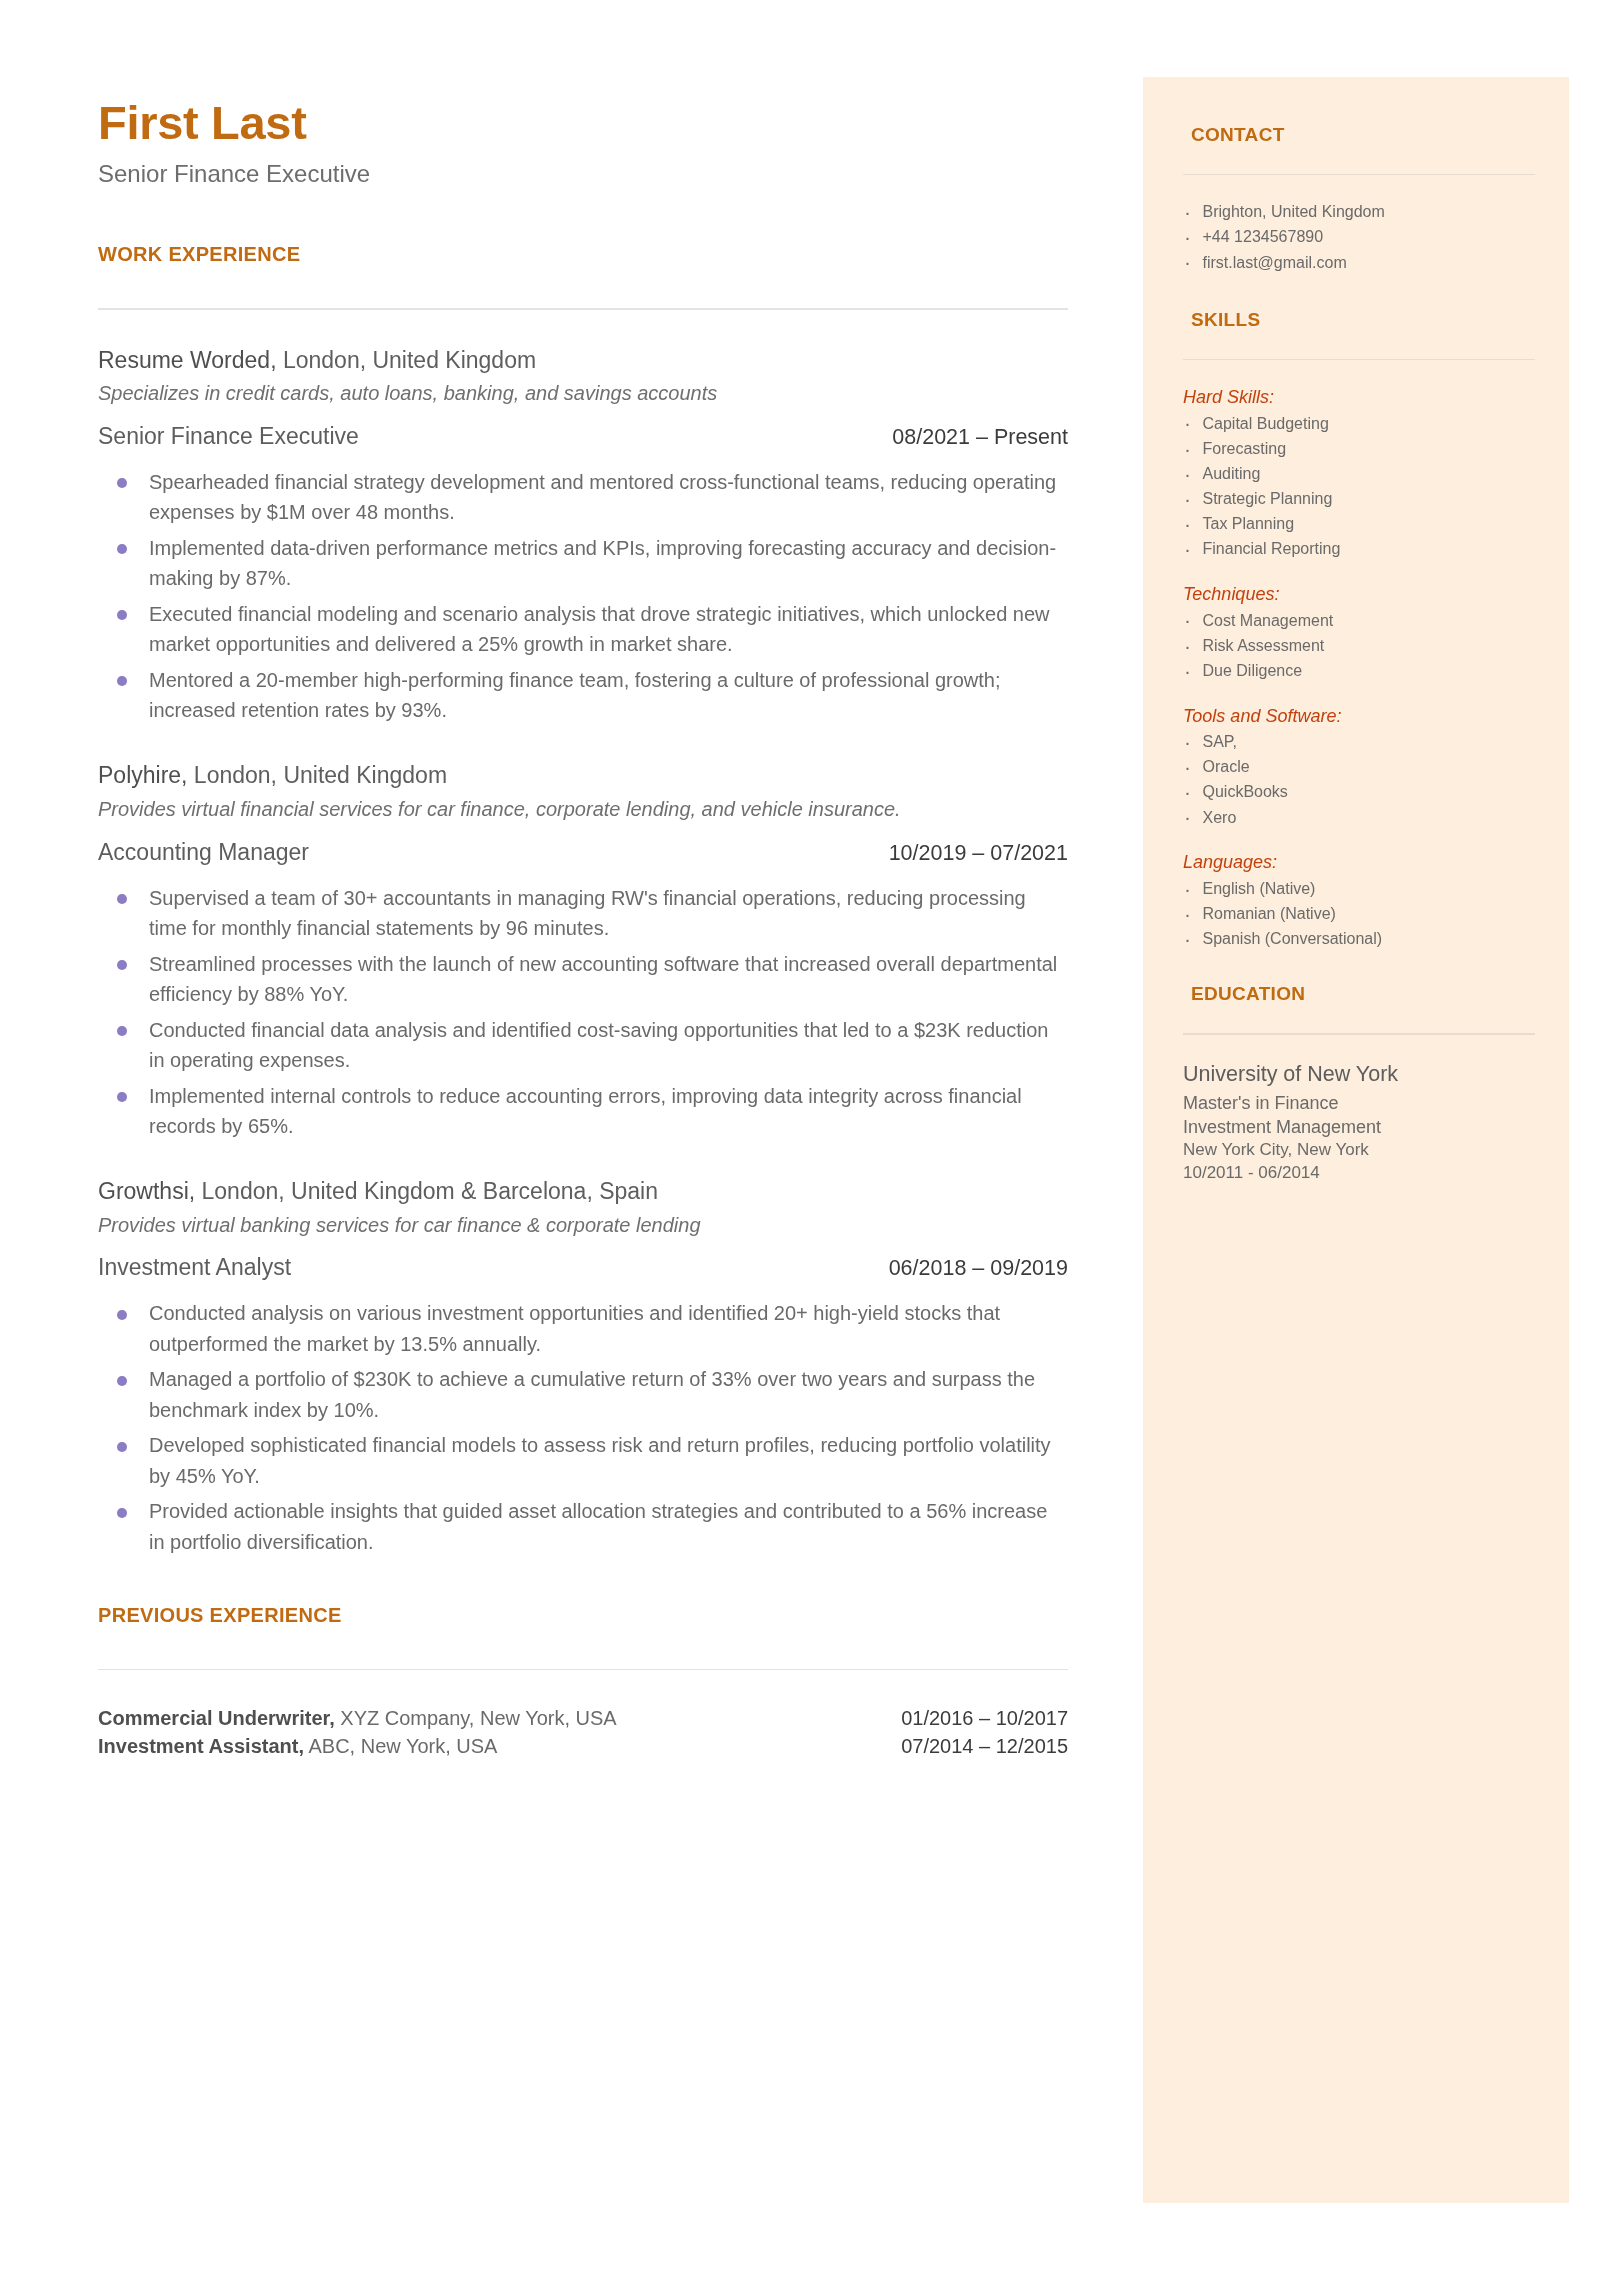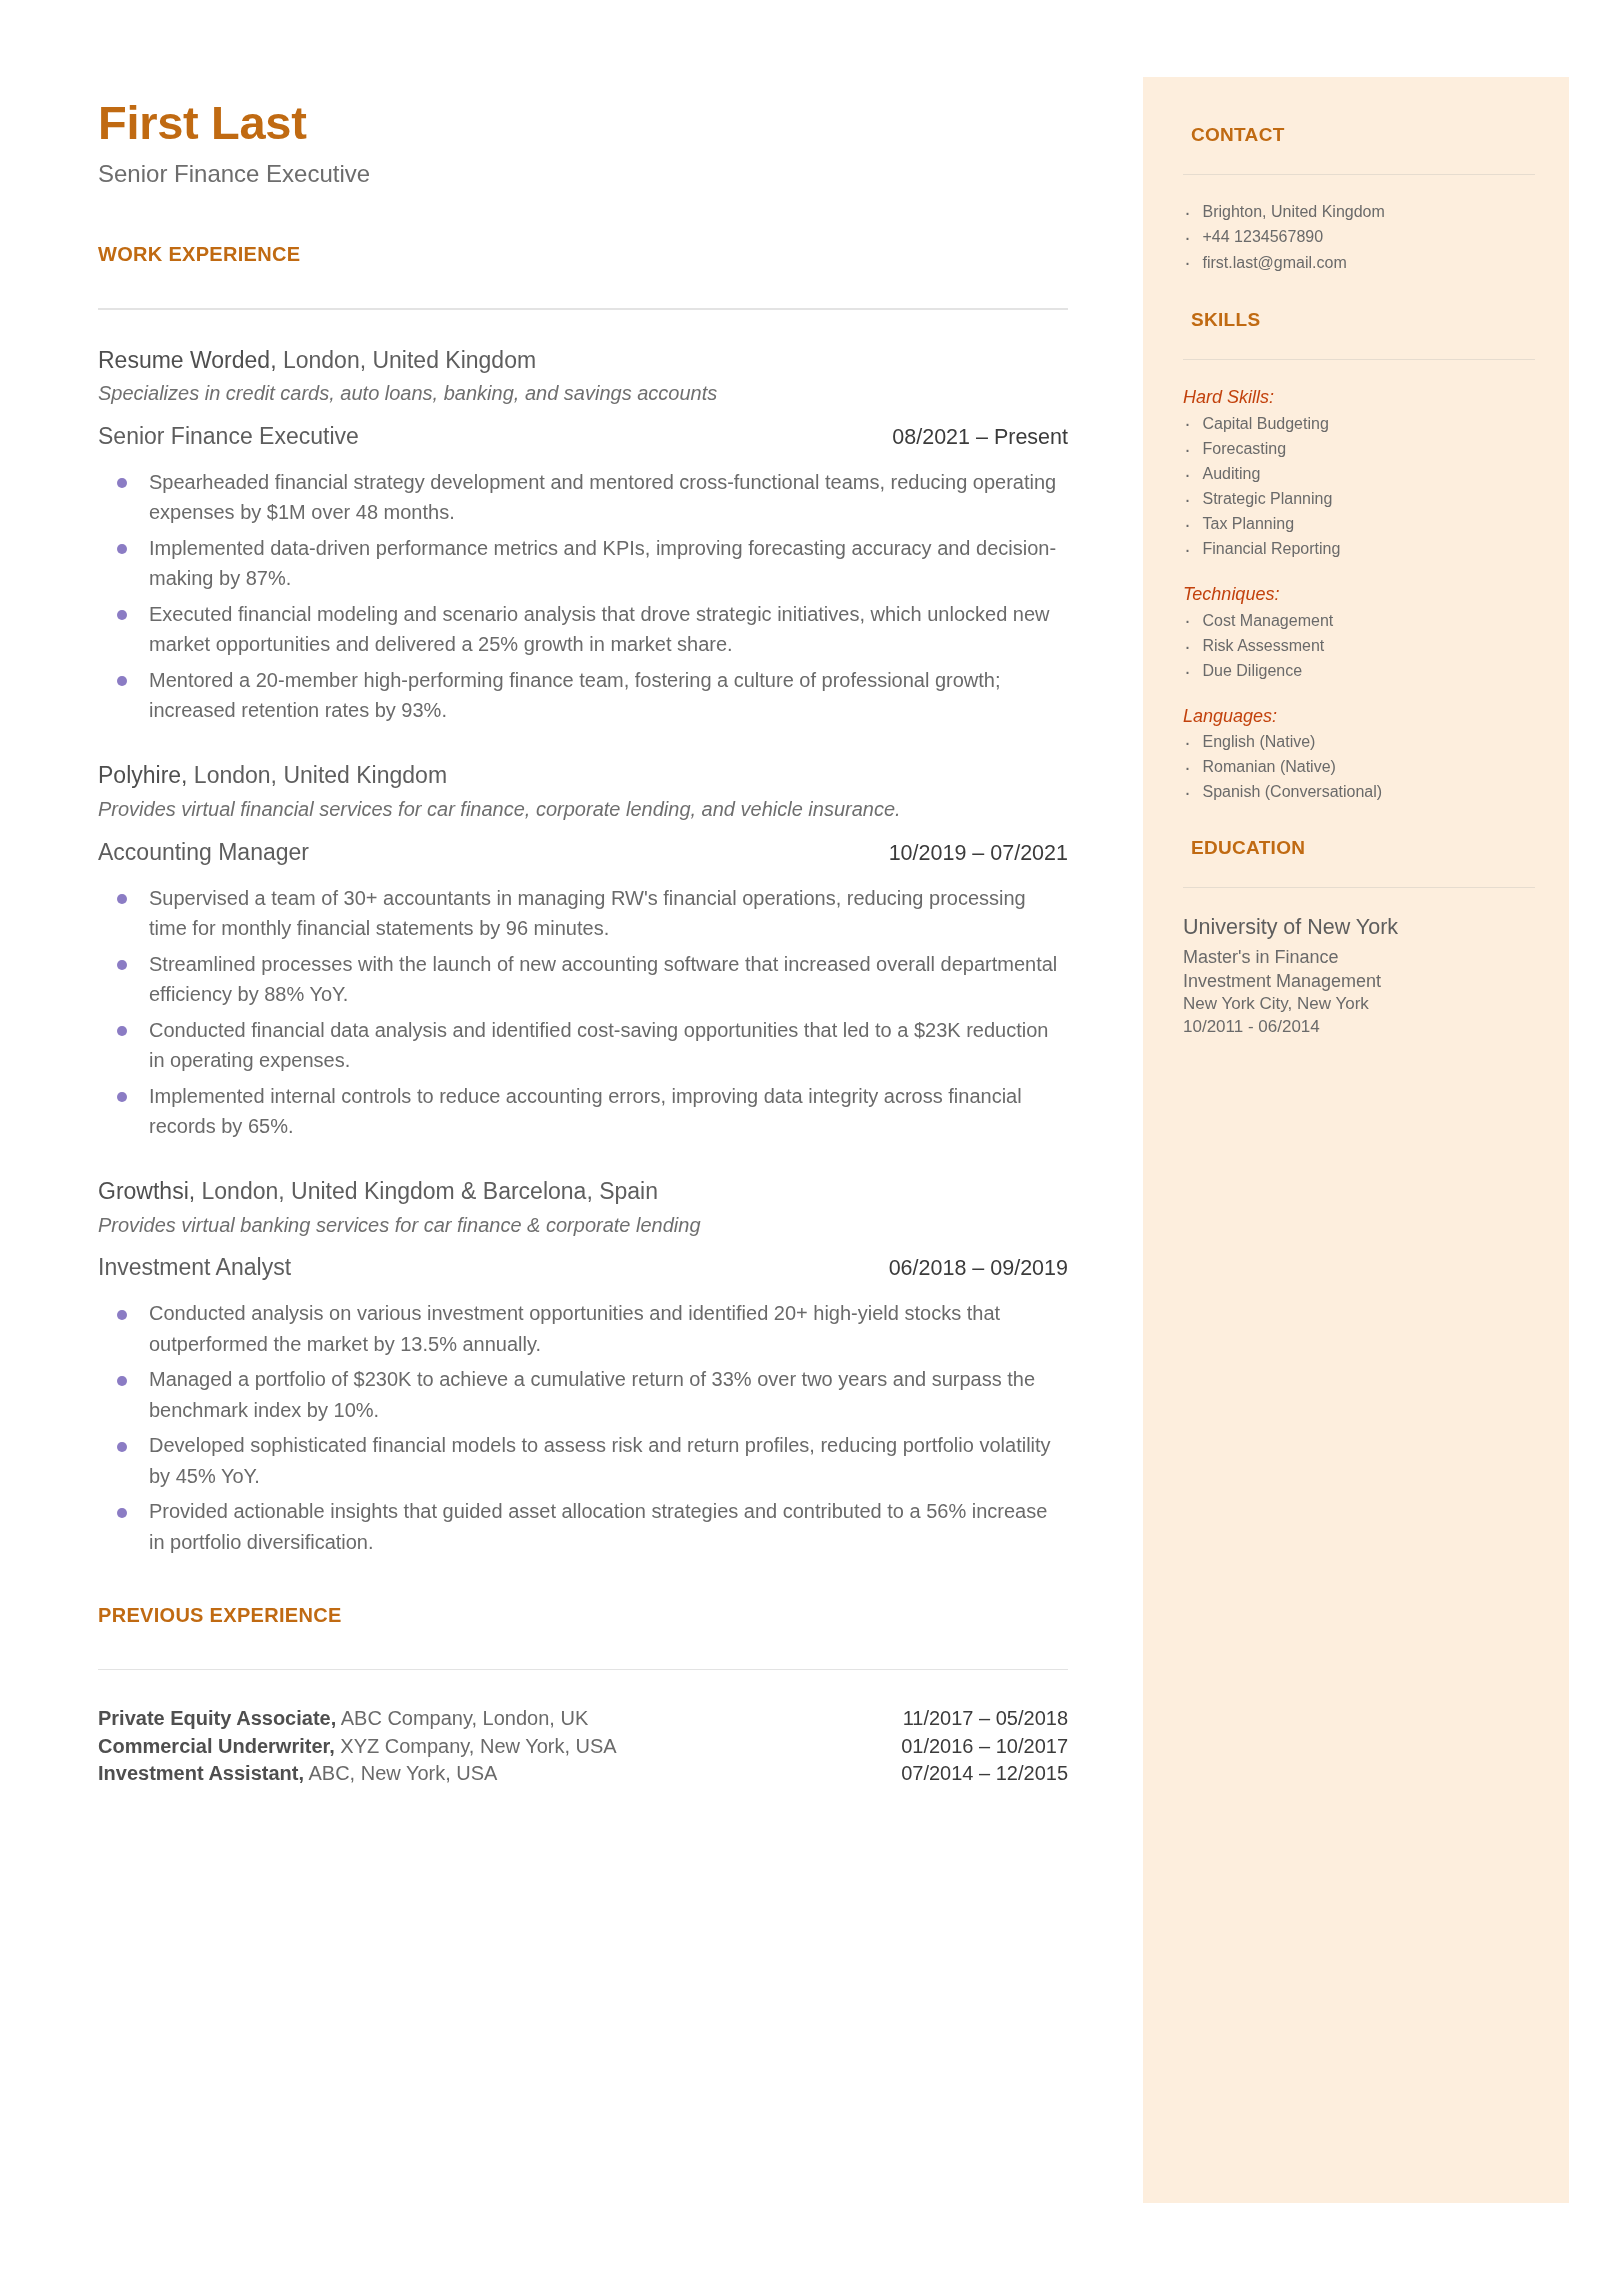--- a/index.html
+++ b/index.html
@@ -250,24 +250,20 @@
           <li>Developed sophisticated financial models to assess risk and return profiles, reducing portfolio volatility by 45% YoY.</li>
           <li>Provided actionable insights that guided asset allocation strategies and contributed to a 56% increase in portfolio diversification.</li>
         </ul>
       </div>
     </div>
 
   <div style="margin-top:47px">
     <h2 class="section-head">PREVIOUS EXPERIENCE</h2>
     <div class="rule"></div>
     <div class="prev-wrap" id="prev-container">
-        <div class="prev-row">
-          <div class="role"><b>Private Equity Associate,</b><span> ABC Company, London, UK</span></div>
-          <div class="dates">11/2017 – 05/2018</div>
-        </div>
         <div class="prev-row">
           <div class="role"><b>Commercial Underwriter,</b><span> XYZ Company, New York, USA</span></div>
           <div class="dates">01/2016 – 10/2017</div>
         </div>
         <div class="prev-row">
           <div class="role"><b>Investment Assistant,</b><span> ABC, New York, USA</span></div>
           <div class="dates">07/2014 – 12/2015</div>
         </div>
       </div>
   </div>
@@ -301,20 +297,29 @@
         </div>
         <div class="sb-group">
           <div class="sb-sublabel">Techniques:</div>
           <ul class="sb-list tight">
             <li>Cost Management</li>
             <li>Risk Assessment</li>
             <li>Due Diligence</li>
           </ul>
         </div>
         <div class="sb-group">
+          <div class="sb-sublabel">Tools and Software:</div>
+          <ul class="sb-list tight">
+            <li>SAP,</li>
+            <li>Oracle</li>
+            <li>QuickBooks</li>
+            <li>Xero</li>
+          </ul>
+        </div>
+        <div class="sb-group">
           <div class="sb-sublabel">Languages:</div>
           <ul class="sb-list tight">
             <li>English (Native)</li>
             <li>Romanian (Native)</li>
             <li>Spanish (Conversational)</li>
           </ul>
         </div>
       </div>
   </div>
 

